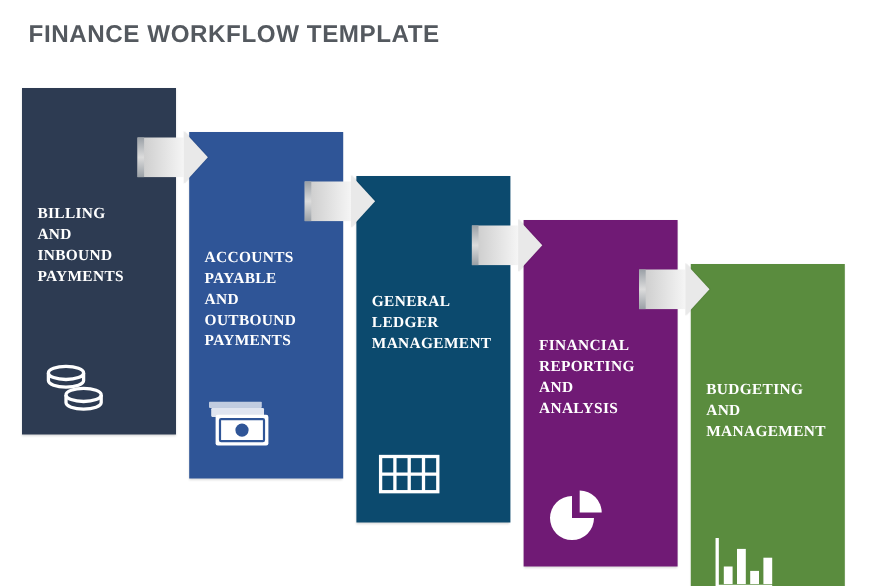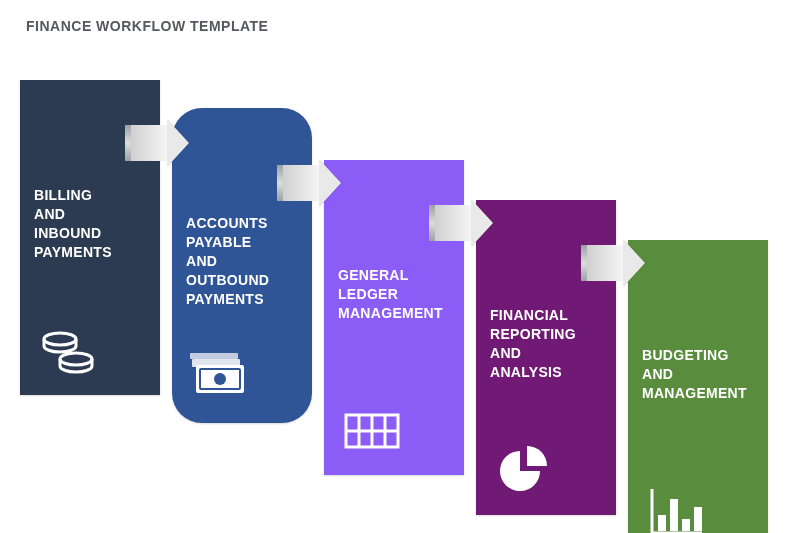--- a/index.html
+++ b/index.html
@@ -8,29 +8,30 @@
     background: #ffffff;
     width: 790px;
     height: 533px;
     position: relative;
     overflow: hidden;
   }
   .title {
     position: absolute;
     top: 18px;
     left: 26px;
-    font-size: 14px;
+    font-size: 22px;
     font-weight: 700;
     letter-spacing: 0.5px;
     color: #54595f;
   }
   .stage-outer {
     position: absolute;
     width: 790px;
     height: 533px;
+    font-family: Liberation Serif, serif;
   }
   .card {
     position: absolute;
     width: 140px;
     height: 315px;
     color: #ffffff;
     padding: 16px 14px 16px 14px;
     box-shadow: 0 1px 2px rgba(0,0,0,0.15);
   }
   .card-label {
@@ -44,21 +45,21 @@
   }
   .card-icon {
     position: absolute;
     left: 18px;
     bottom: 18px;
     width: 60px;
     height: 52px;
   }
   
   .c0 { left: 20px;  top:  80px; }
-  .c1 { left: 172px; top: 108px; border-radius: 30px; }
+  .c1 { left: 172px; top: 120px; }
   .c2 { left: 324px; top: 160px; }
   .c3 { left: 476px; top: 200px; }
   .c4 { left: 628px; top: 240px; }
 
   
   .arrow {
     position: absolute;
     width: 60px;
     height: 36px;
     z-index: 5;
@@ -141,21 +142,21 @@
       <svg viewBox="0 0 60 52">
         <rect class="fg" x="6" y="12" width="48" height="28" rx="2"></rect>
         <rect x="10" y="16" width="40" height="20" rx="1" fill="none" stroke="#2f5597" stroke-width="2"></rect>
         <circle cx="30" cy="26" r="6" fill="#2f5597"></circle>
         <rect class="fg" x="2" y="6" width="48" height="8" rx="1" opacity="0.85"></rect>
         <rect class="fg" x="0" y="0" width="48" height="6" rx="1" opacity="0.7"></rect>
       </svg>
     </span>
   </div>
 
-  <div class="card c2" style="background:#8b5cf6;">
+  <div class="card c2" style="background:#0c4a6e;">
     <span class="card-label">GENERAL
 LEDGER
 MANAGEMENT</span>
     <span class="card-icon">
       <svg viewBox="0 0 60 52">
         <rect class="st" x="4" y="10" width="52" height="32" stroke-width="3"></rect>
         <line class="st" x1="4" y1="26" x2="56" y2="26" stroke-width="3"></line>
         <line class="st" x1="17" y1="10" x2="17" y2="42" stroke-width="3"></line>
         <line class="st" x1="30" y1="10" x2="30" y2="42" stroke-width="3"></line>
         <line class="st" x1="43" y1="10" x2="43" y2="42" stroke-width="3"></line>

